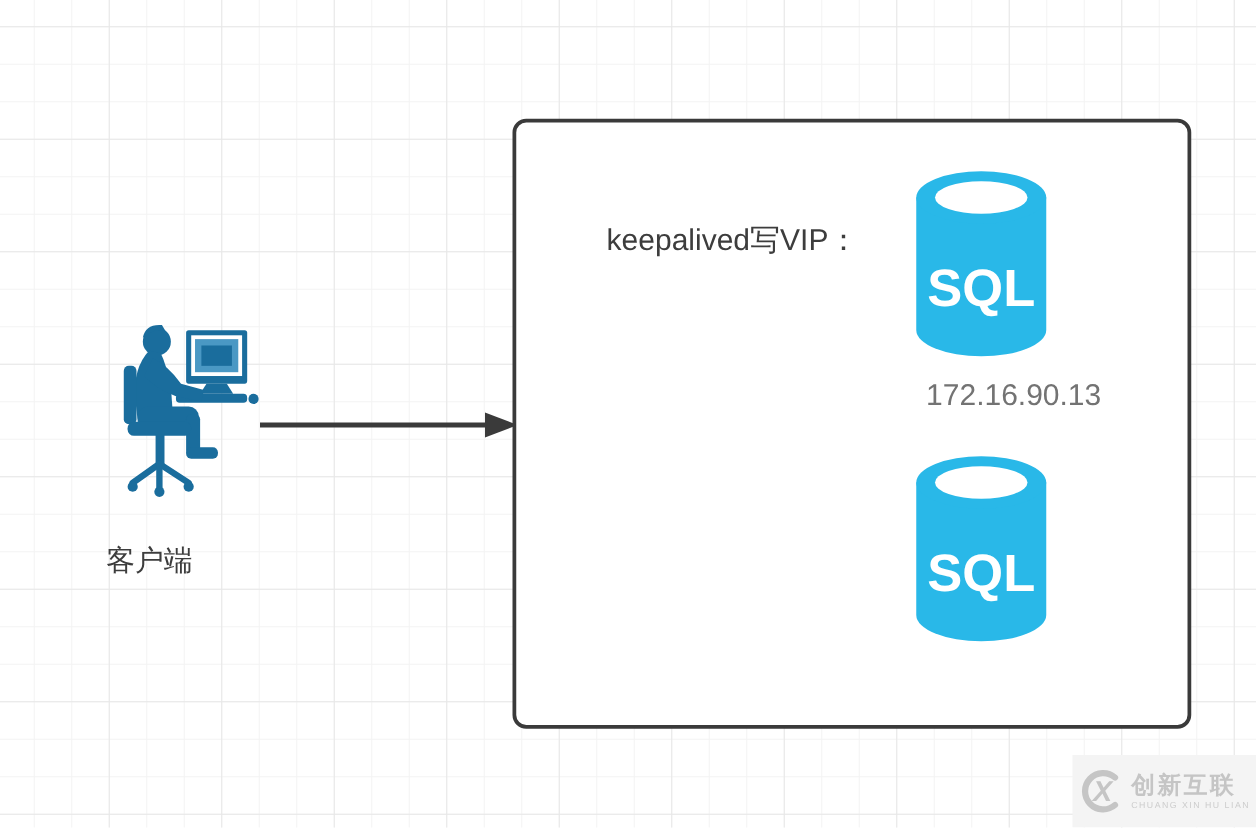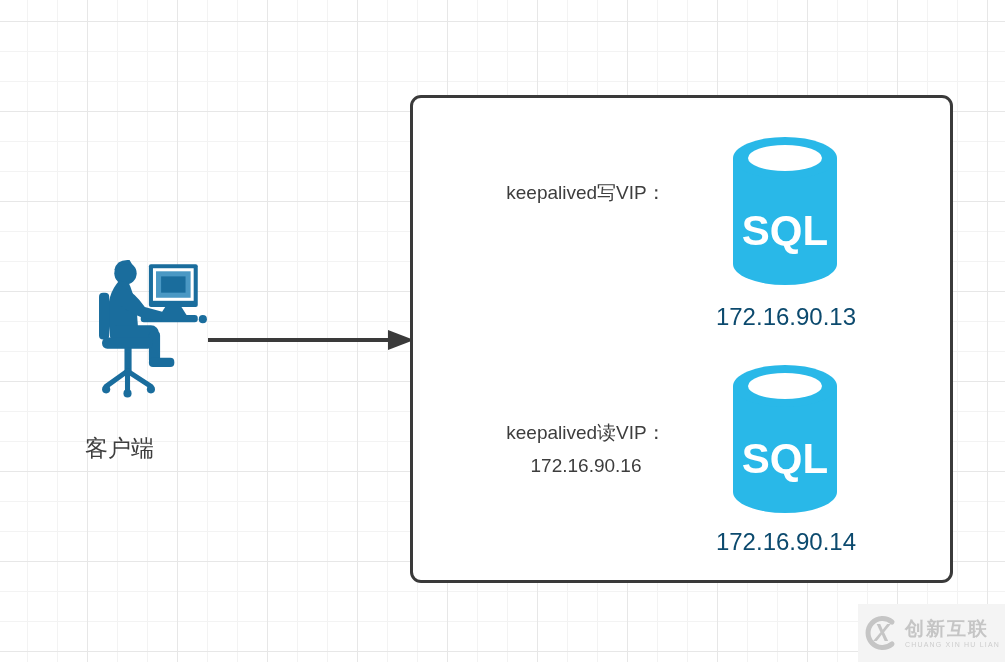--- a/index.html
+++ b/index.html
@@ -32,30 +32,30 @@
 
   
   .server-box{
     left:410px; top:95px; width:537px; height:482px;
     background:#ffffff;
     border:3px solid #3a3a3a;
     border-radius:11px;
   }
   .vip-text{
     width:270px; text-align:center;
-    font-size:19px; line-height:33px; color:#3d3d3d;
+    font-size:24px; line-height:33px; color:#3d3d3d;
   }
   .vip-text-1{left:38px; top:78px;}
   .vip-text-2{left:38px; top:318px;}
   .sql-icon{width:120px; height:150px;}
   .sql-icon-1{left:312px; top:38px;}
   .sql-icon-2{left:312px; top:266px;}
   .server-ip{
-    width:190px; text-align:center;
-    font-size:24px; color:#0c4a6e;
+    width:190px; text-align:right;
+    font-size:24px; color:#737373;
   }
   .server-ip-1{left:278px; top:205px;}
   .server-ip-2{left:278px; top:430px;}
 
   
   .watermark{
     left:858px; top:604px; width:147px; height:58px;
     background:#f4f4f4;
     display:flex; align-items:center; justify-content:center; gap:6px;
   }
@@ -121,33 +121,28 @@
     <svg class="abs sql-icon sql-icon-1" viewBox="0 0 120 150">
       <g fill="#29b8e8">
         <path d="M8,22 L8,128 A52,21 0 0 0 112,128 L112,22 Z"></path>
         <ellipse cx="60" cy="22" rx="52" ry="21"></ellipse>
       </g>
       <ellipse cx="60" cy="22" rx="37" ry="13" fill="#ffffff"></ellipse>
       <text x="60" y="109" text-anchor="middle" fill="#ffffff" font-family="Liberation Sans, sans-serif" font-size="42" font-weight="bold">SQL</text>
     </svg>
     <div class="abs server-ip server-ip-1">172.16.90.13</div>
 
-    <div class="abs vip-text vip-text-2">
-      <div>keepalived读VIP：</div>
-      <div>172.16.90.16</div>
-    </div>
     <svg class="abs sql-icon sql-icon-2" viewBox="0 0 120 150">
       <g fill="#29b8e8">
         <path d="M8,22 L8,128 A52,21 0 0 0 112,128 L112,22 Z"></path>
         <ellipse cx="60" cy="22" rx="52" ry="21"></ellipse>
       </g>
       <ellipse cx="60" cy="22" rx="37" ry="13" fill="#ffffff"></ellipse>
       <text x="60" y="109" text-anchor="middle" fill="#ffffff" font-family="Liberation Sans, sans-serif" font-size="42" font-weight="bold">SQL</text>
     </svg>
-    <div class="abs server-ip server-ip-2">172.16.90.14</div>
   </div>
 
   <div class="abs watermark">
     <svg class="wm-logo" viewBox="0 0 36 36">
       <path d="M29,7 A14.5 14.5 0 1 0 29,29" fill="none" stroke="#c5c5c5" stroke-width="5" stroke-linecap="round"></path>
       <text x="19" y="26" text-anchor="middle" fill="#c5c5c5" font-family="Liberation Sans, sans-serif" font-size="23" font-weight="bold" font-style="italic">X</text>
     </svg>
     <div class="wm-texts">
       <div class="wm-brand">创新互联</div>
       <div class="wm-sub">CHUANG XIN HU LIAN</div>

